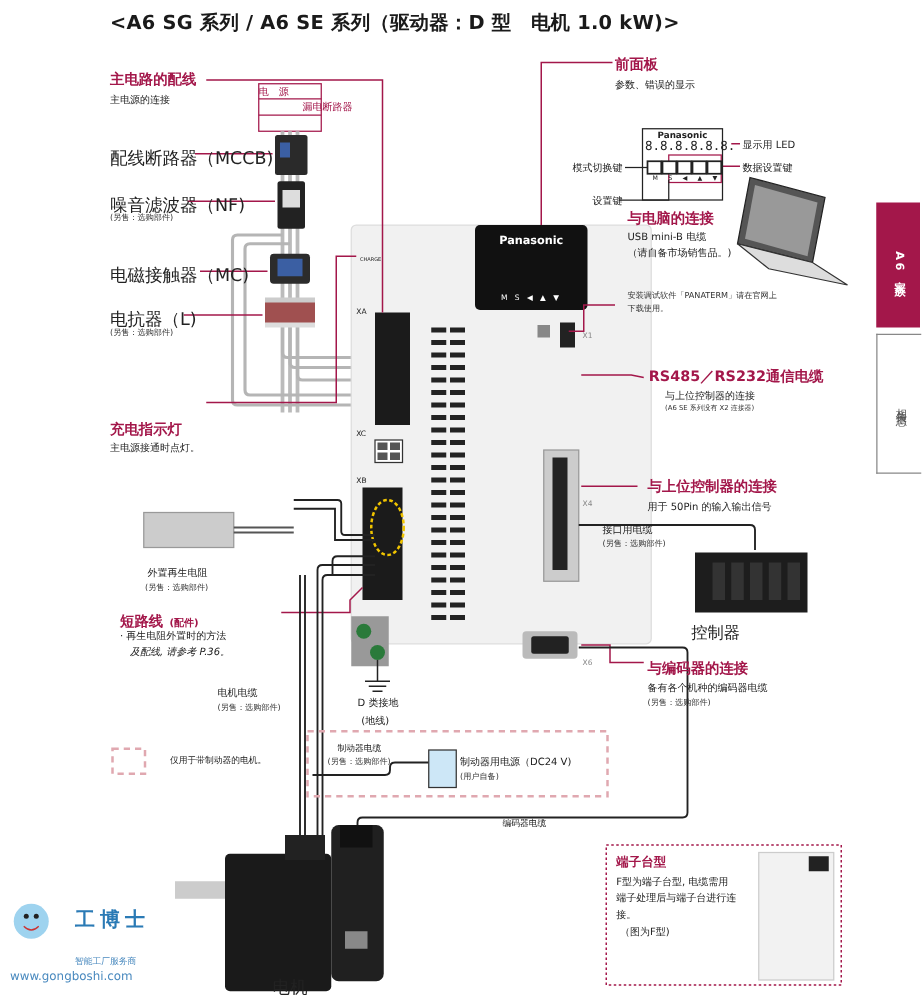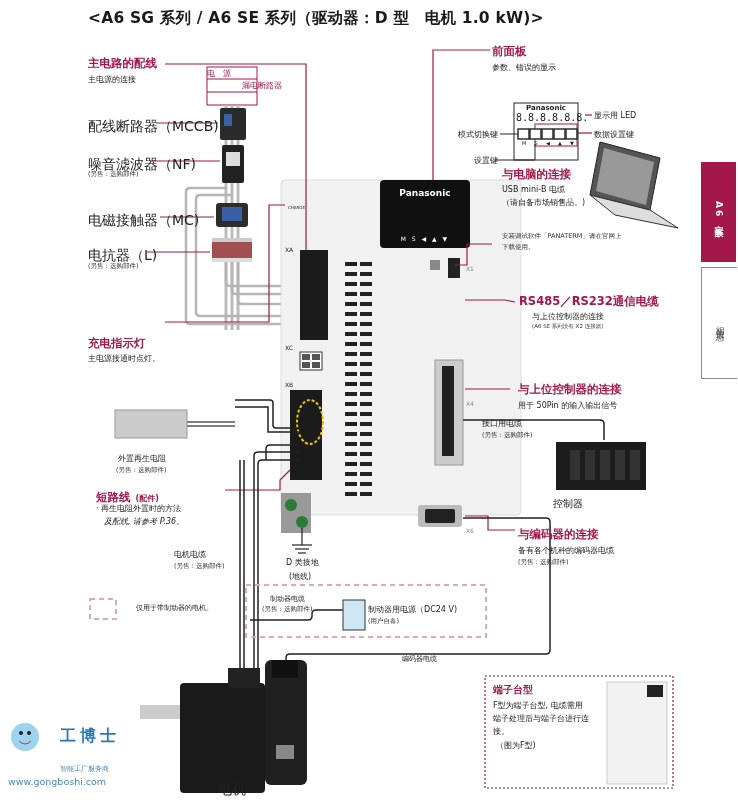--- a/index.html
+++ b/index.html
@@ -287,21 +287,21 @@
 <div class="abs sub" style="left:502px;top:243px;">下载使用。</div>
 
 <div class="abs h-red" style="left:519px;top:294px;">RS485／RS232通信电缆</div>
 <div class="abs lbl" style="left:532px;top:311px;">与上位控制器的连接</div>
 <div class="abs sub" style="left:532px;top:323px;font-size:5.5px;">(A6 SE 系列没有 X2 连接器)</div>
 
 <div class="abs h-red" style="left:518px;top:382px;">与上位控制器的连接</div>
 <div class="abs lbl" style="left:518px;top:400px;">用于 50Pin 的输入输出信号</div>
 <div class="abs lbl" style="left:482px;top:418px;">接口用电缆</div>
 <div class="abs sub" style="left:482px;top:431px;">(另售：选购部件)</div>
-<div class="abs lbl" style="left:553px;top:497px;font-size:10px;">控制器</div>
+<div class="abs lbl" style="left:553px;top:497px;font-size:13px;">控制器</div>
 
 <div class="abs h-red" style="left:518px;top:527px;">与编码器的连接</div>
 <div class="abs lbl" style="left:518px;top:545px;">备有各个机种的编码器电缆</div>
 <div class="abs sub" style="left:518px;top:558px;">(另售：选购部件)</div>
 
 <div class="abs" style="left:380px;top:188px;width:90px;text-align:center;color:#fff;font-size:9px;font-weight:bold;">Panasonic</div>
 <div class="abs" style="left:380px;top:235px;width:90px;text-align:center;color:#fff;font-size:6px;letter-spacing:2px;">M S ◀ ▲ ▼</div>
 <div class="abs" style="left:288px;top:205px;font-size:4px;">CHARGE</div>
 <div class="abs" style="left:285px;top:246px;font-size:6px;">XA</div>
 <div class="abs" style="left:285px;top:344px;font-size:6px;">XC</div>

